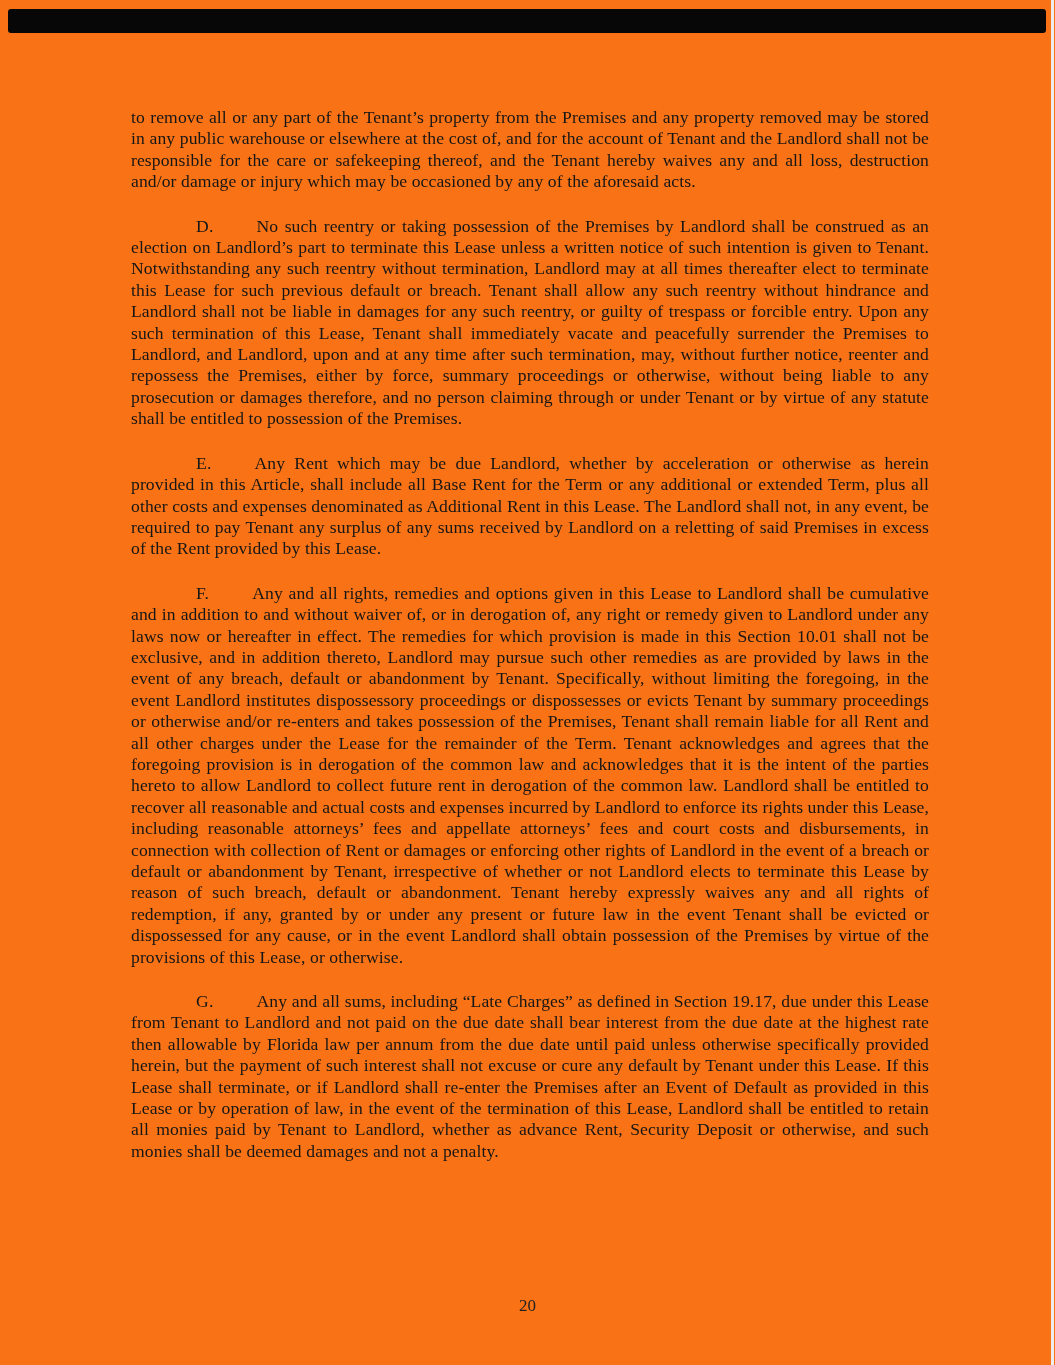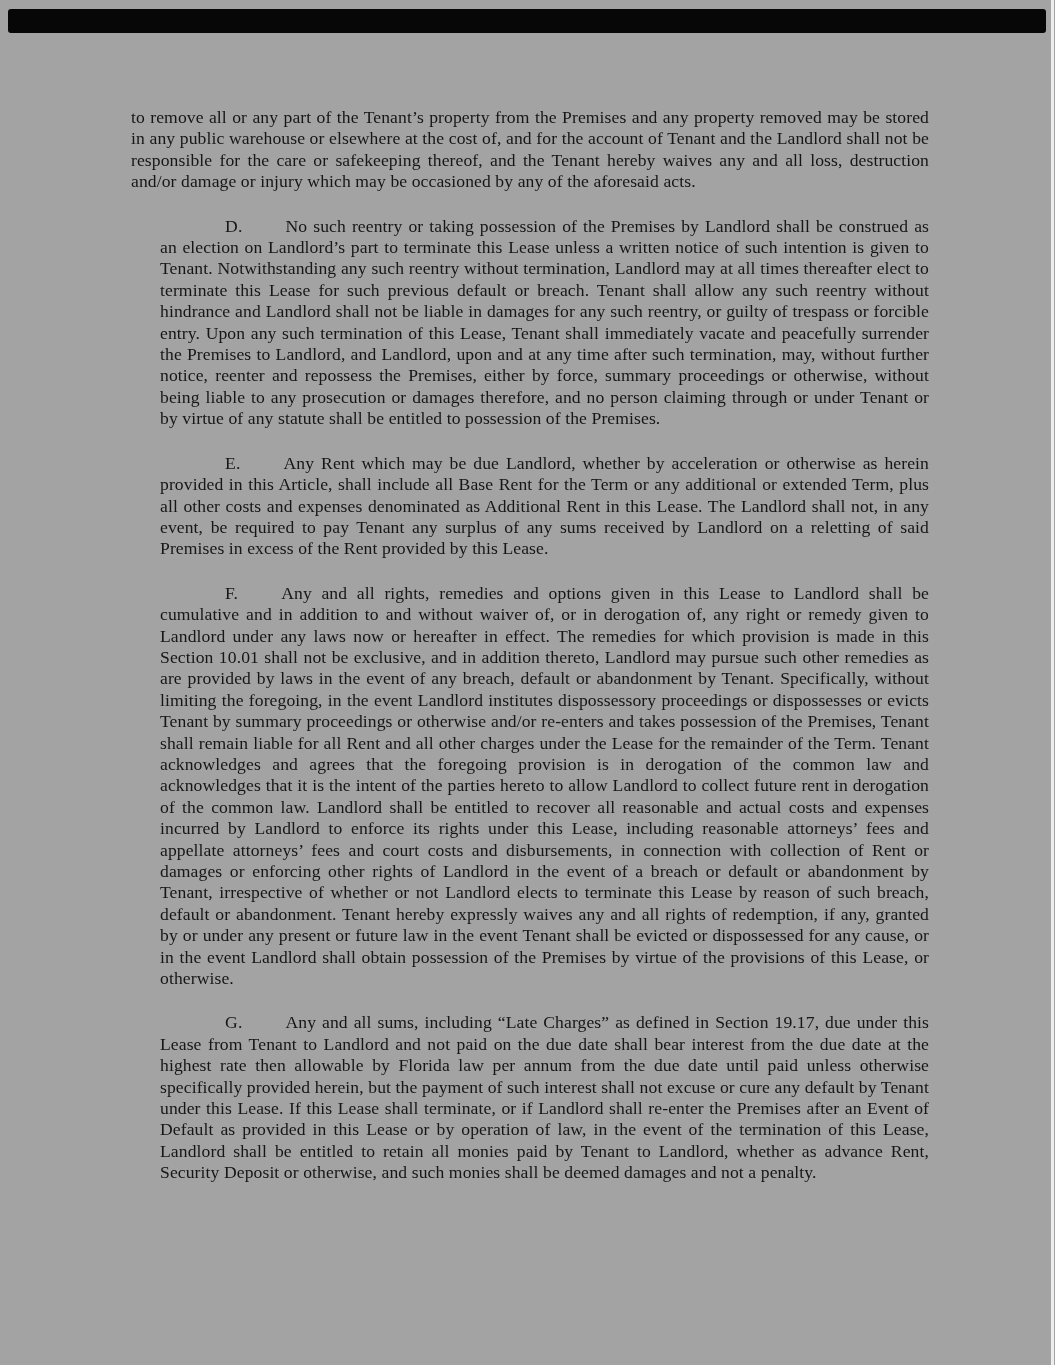--- a/index.html
+++ b/index.html
@@ -4,21 +4,21 @@
 <style>
   html, body {
     margin: 0;
     padding: 0;
     background: #ffffff;
   }
   .sheet {
     position: relative;
     width: 1055px;
     height: 1365px;
-    background: #a3a3a3;
+    background: #f97316;
     overflow: hidden;
     font-family: "Liberation Serif", "DejaVu Serif", serif;
     color: #161616;
   }
   
   .scan-bar {
     position: absolute;
     top: 9px;
     left: 8px;
     width: 1038px;
@@ -43,21 +43,20 @@
   }
   .para {
     margin: 0 0 23px 0;
     font-size: 17.6px;
     line-height: 21.4px;
     text-align: justify;
     letter-spacing: 0.1px;
   }
   .para.labeled {
     text-indent: 65px;
-    margin-left: 29px;
   }
   .para .label {
     letter-spacing: 0.2px;
   }
   .para .tab {
     display: inline-block;
     width: 43px;
   }
   .u {
     text-underline-offset: 2px;
@@ -78,13 +77,14 @@
 <div class="sheet">
   <div class="scan-bar"></div>
   <div class="edge-shadow"></div>
   <main class="body-text">
       <p class="para"><span>to remove all or any part of the Tenant’s property from the Premises and any property removed may be stored in any public warehouse or elsewhere at the cost of, and for the account of Tenant and the Landlord shall not be responsible for the care or safekeeping thereof, and the Tenant hereby waives any and all loss, destruction and/or damage or injury which may be occasioned by any of the aforesaid acts.</span></p>
       <p class="para labeled"><span class="label">D.</span><span class="tab"></span><span>No such reentry or taking possession of the Premises by Landlord shall be construed as an election on Landlord’s part to terminate this Lease unless a written notice of such intention is given to Tenant. Notwithstanding any such reentry without termination, Landlord may at all times thereafter elect to terminate this Lease for such previous default or breach. Tenant shall allow any such reentry without hindrance and Landlord shall not be liable in damages for any such reentry, or guilty of trespass or forcible entry. Upon any such termination of this Lease, Tenant shall immediately vacate and peacefully surrender the Premises to Landlord, and Landlord, upon and at any time after such termination, may, without further notice, reenter and repossess the Premises, either by force, summary proceedings or otherwise, without being liable to any prosecution or damages therefore, and no person claiming through or under Tenant or by virtue of any statute shall be entitled to possession of the Premises.</span></p>
       <p class="para labeled"><span class="label">E.</span><span class="tab"></span><span>Any Rent which may be due Landlord, whether by acceleration or otherwise as herein provided in this Article, shall include all Base Rent for the Term or any additional or extended Term, plus all other costs and expenses denominated as Additional Rent in this Lease. The Landlord shall not, in any event, be required to pay Tenant any surplus of any sums received by Landlord on a reletting of said Premises in excess of the Rent provided by this Lease.</span></p>
       <p class="para labeled"><span class="label">F.</span><span class="tab"></span><span>Any and all rights, remedies and options given in this Lease to Landlord shall be cumulative and in addition to and without waiver of, or in derogation of, any right or remedy given to Landlord under any laws now or hereafter in effect. The remedies for which provision is made in this </span><span class="u">Section 10.01</span><span> shall not be exclusive, and in addition thereto, Landlord may pursue such other remedies as are provided by laws in the event of any breach, default or abandonment by Tenant. Specifically, without limiting the foregoing, in the event Landlord institutes dispossessory proceedings or dispossesses or evicts Tenant by summary proceedings or otherwise and/or re-enters and takes possession of the Premises, Tenant shall remain liable for all Rent and all other charges under the Lease for the remainder of the Term. Tenant acknowledges and agrees that the foregoing provision is in derogation of the common law and acknowledges that it is the intent of the parties hereto to allow Landlord to collect future rent in derogation of the common law. Landlord shall be entitled to recover all reasonable and actual costs and expenses incurred by Landlord to enforce its rights under this Lease, including reasonable attorneys’ fees and appellate attorneys’ fees and court costs and disbursements, in connection with collection of Rent or damages or enforcing other rights of Landlord in the event of a breach or default or abandonment by Tenant, irrespective of whether or not Landlord elects to terminate this Lease by reason of such breach, default or abandonment. Tenant hereby expressly waives any and all rights of redemption, if any, granted by or under any present or future law in the event Tenant shall be evicted or dispossessed for any cause, or in the event Landlord shall obtain possession of the Premises by virtue of the provisions of this Lease, or otherwise.</span></p>
       <p class="para labeled"><span class="label">G.</span><span class="tab"></span><span>Any and all sums, including “Late Charges” as defined in </span><span class="u">Section 19.17</span><span>, due under this Lease from Tenant to Landlord and not paid on the due date shall bear interest from the due date at the highest rate then allowable by Florida law per annum from the due date until paid unless otherwise specifically provided herein, but the payment of such interest shall not excuse or cure any default by Tenant under this Lease. If this Lease shall terminate, or if Landlord shall re-enter the Premises after an Event of Default as provided in this Lease or by operation of law, in the event of the termination of this Lease, Landlord shall be entitled to retain all monies paid by Tenant to Landlord, whether as advance Rent, Security Deposit or otherwise, and such monies shall be deemed damages and not a penalty.</span></p>
     </main>
+  <div class="page-number">20</div>
 </div>
 
 </body></html>

